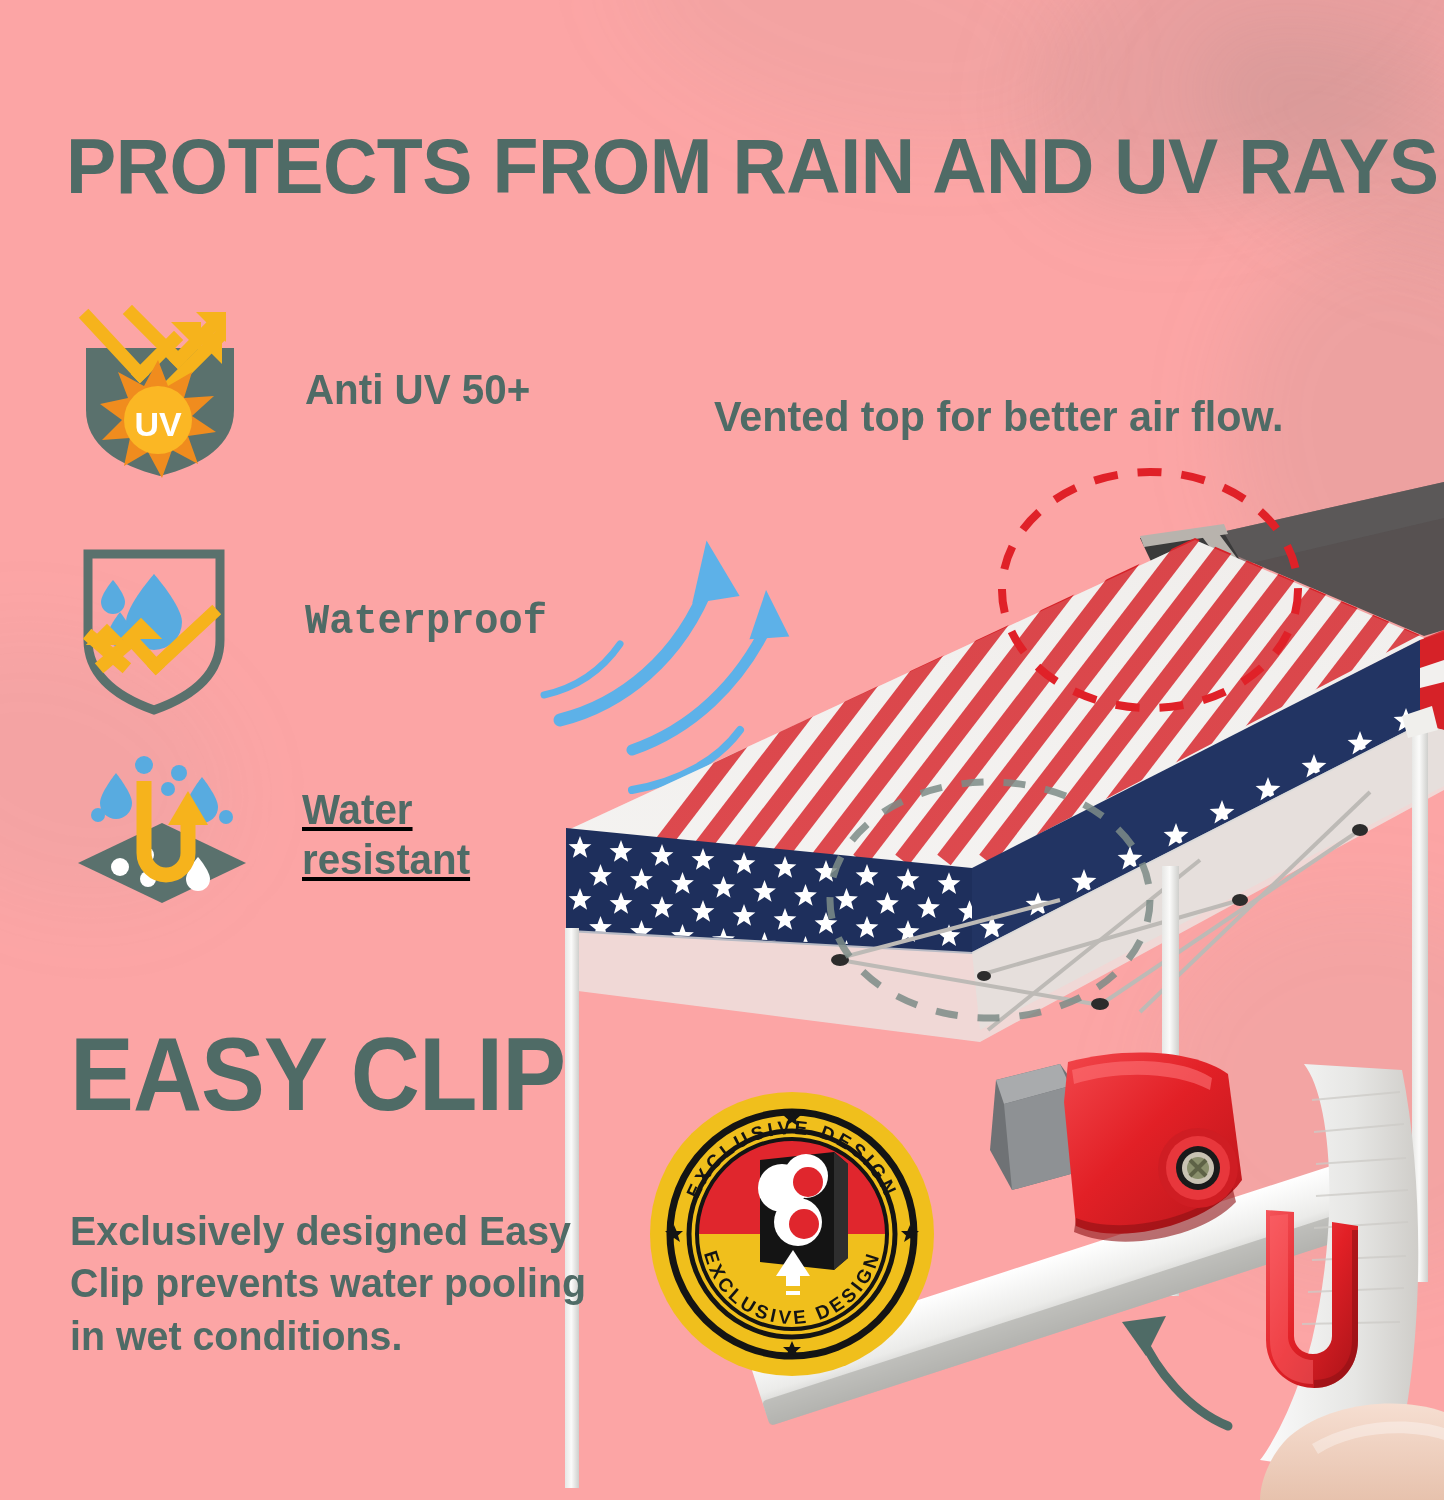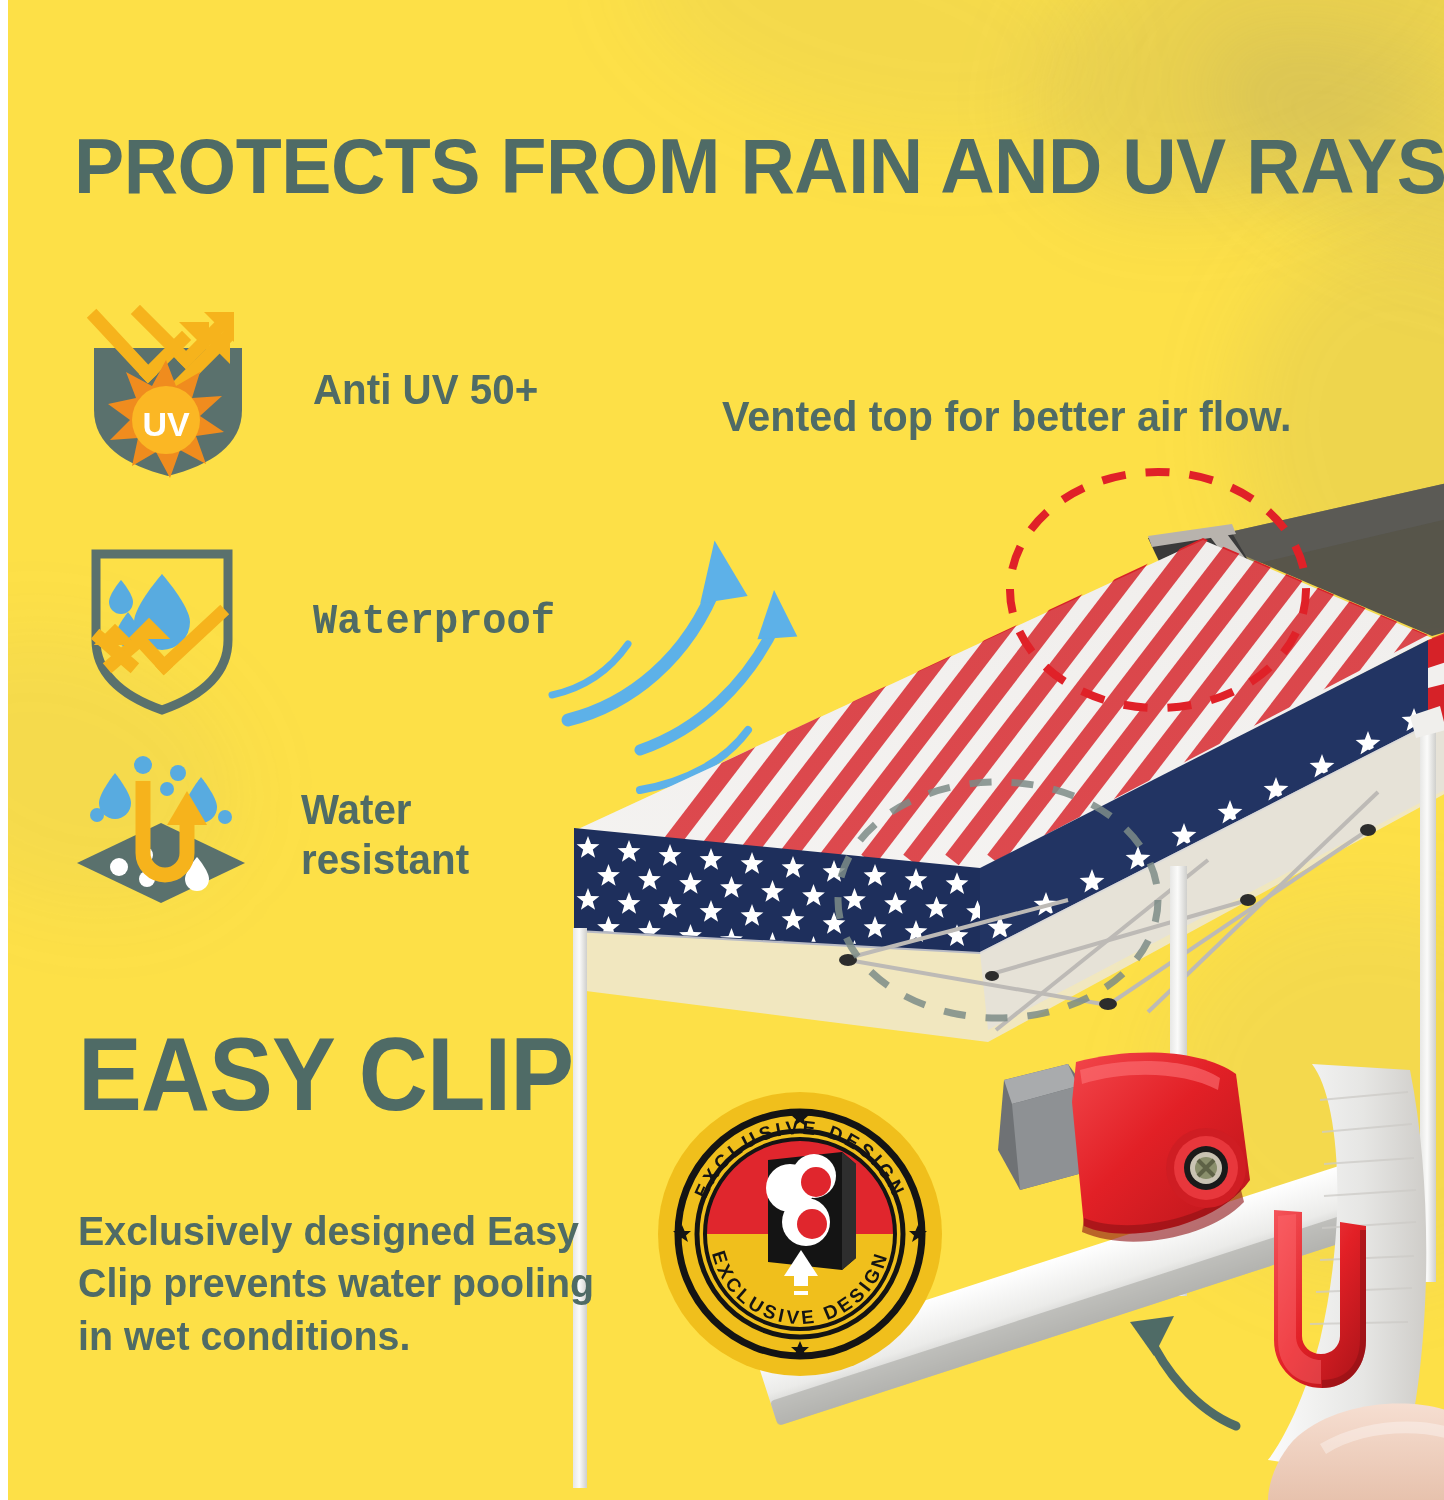--- a/index.html
+++ b/index.html
@@ -3,21 +3,21 @@
 <meta charset="utf-8">
 <style>
   html,body{margin:0;padding:0;}
   body{
     width:1444px;height:1500px;
     background:#ffffff;
     font-family:"Liberation Sans", sans-serif;
     overflow:hidden;
     position:relative;
   }
-  #stage{position:absolute;inset:0;overflow:hidden;background:#fde047;margin-left:8px;}
+  #stage{position:absolute;inset:0;overflow:hidden;background:#fca5a5;}
 
   
   .bgshadow{position:absolute;border-radius:50%;filter:blur(42px);pointer-events:none;}
 
   
   .headline{
     position:absolute;left:66px;top:128px;width:1310px;
     font-size:78px;line-height:0.98;
     font-weight:700;
     color:#4f6b66;
@@ -51,21 +51,21 @@
 
   
   .feature{position:absolute;display:flex;align-items:center;}
   .feature .ficon{width:180px;height:180px;flex:0 0 180px;position:relative;}
   .feature .flabel{
     font-size:42px;font-weight:700;color:#4f6b66;line-height:1.2;
     transform:scaleX(0.96);transform-origin:left center;
   }
   #feat0{left:70px;top:300px;}
   #feat1{left:70px;top:532px;font-family:Liberation Mono, monospace;}
-  #feat2{left:65px;top:745px;}
+  #feat2{left:74px;top:745px;text-decoration:underline;}
   #feat0 .flabel{margin-left:55px;}
   #feat1 .flabel{margin-left:55px;}
   #feat2 .flabel{margin-left:48px;}
 
   
   #photo{position:absolute;left:540px;top:430px;width:904px;height:1070px;}
   #cliparea{position:absolute;left:960px;top:1040px;width:484px;height:460px;}
   #badge{position:absolute;left:648px;top:1090px;width:288px;height:288px;}
   svg{display:block;overflow:visible;}
 </style>

